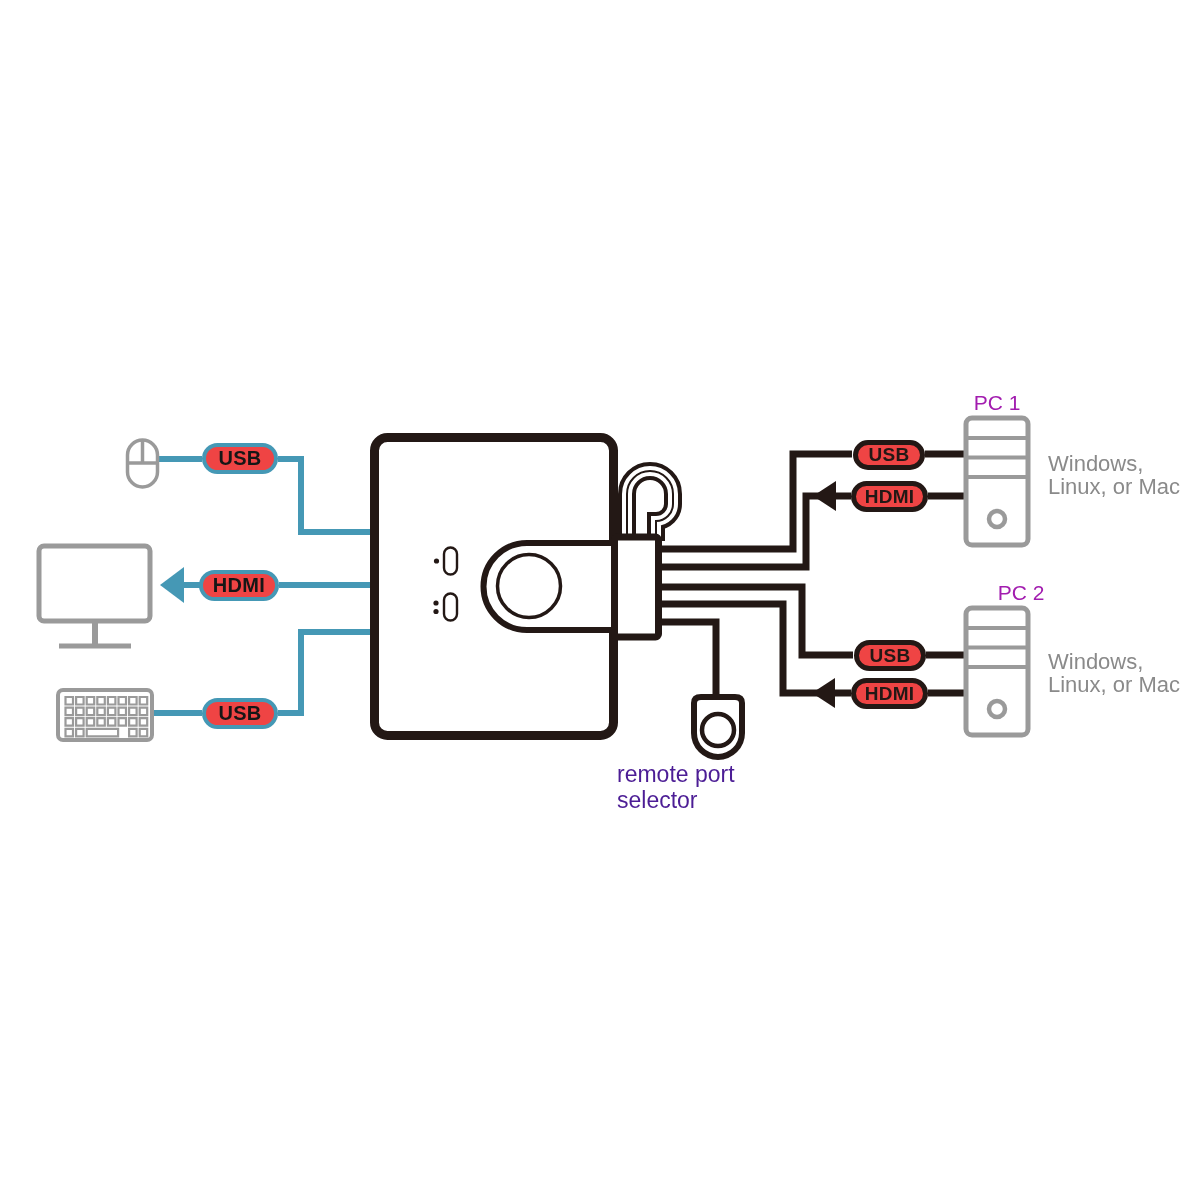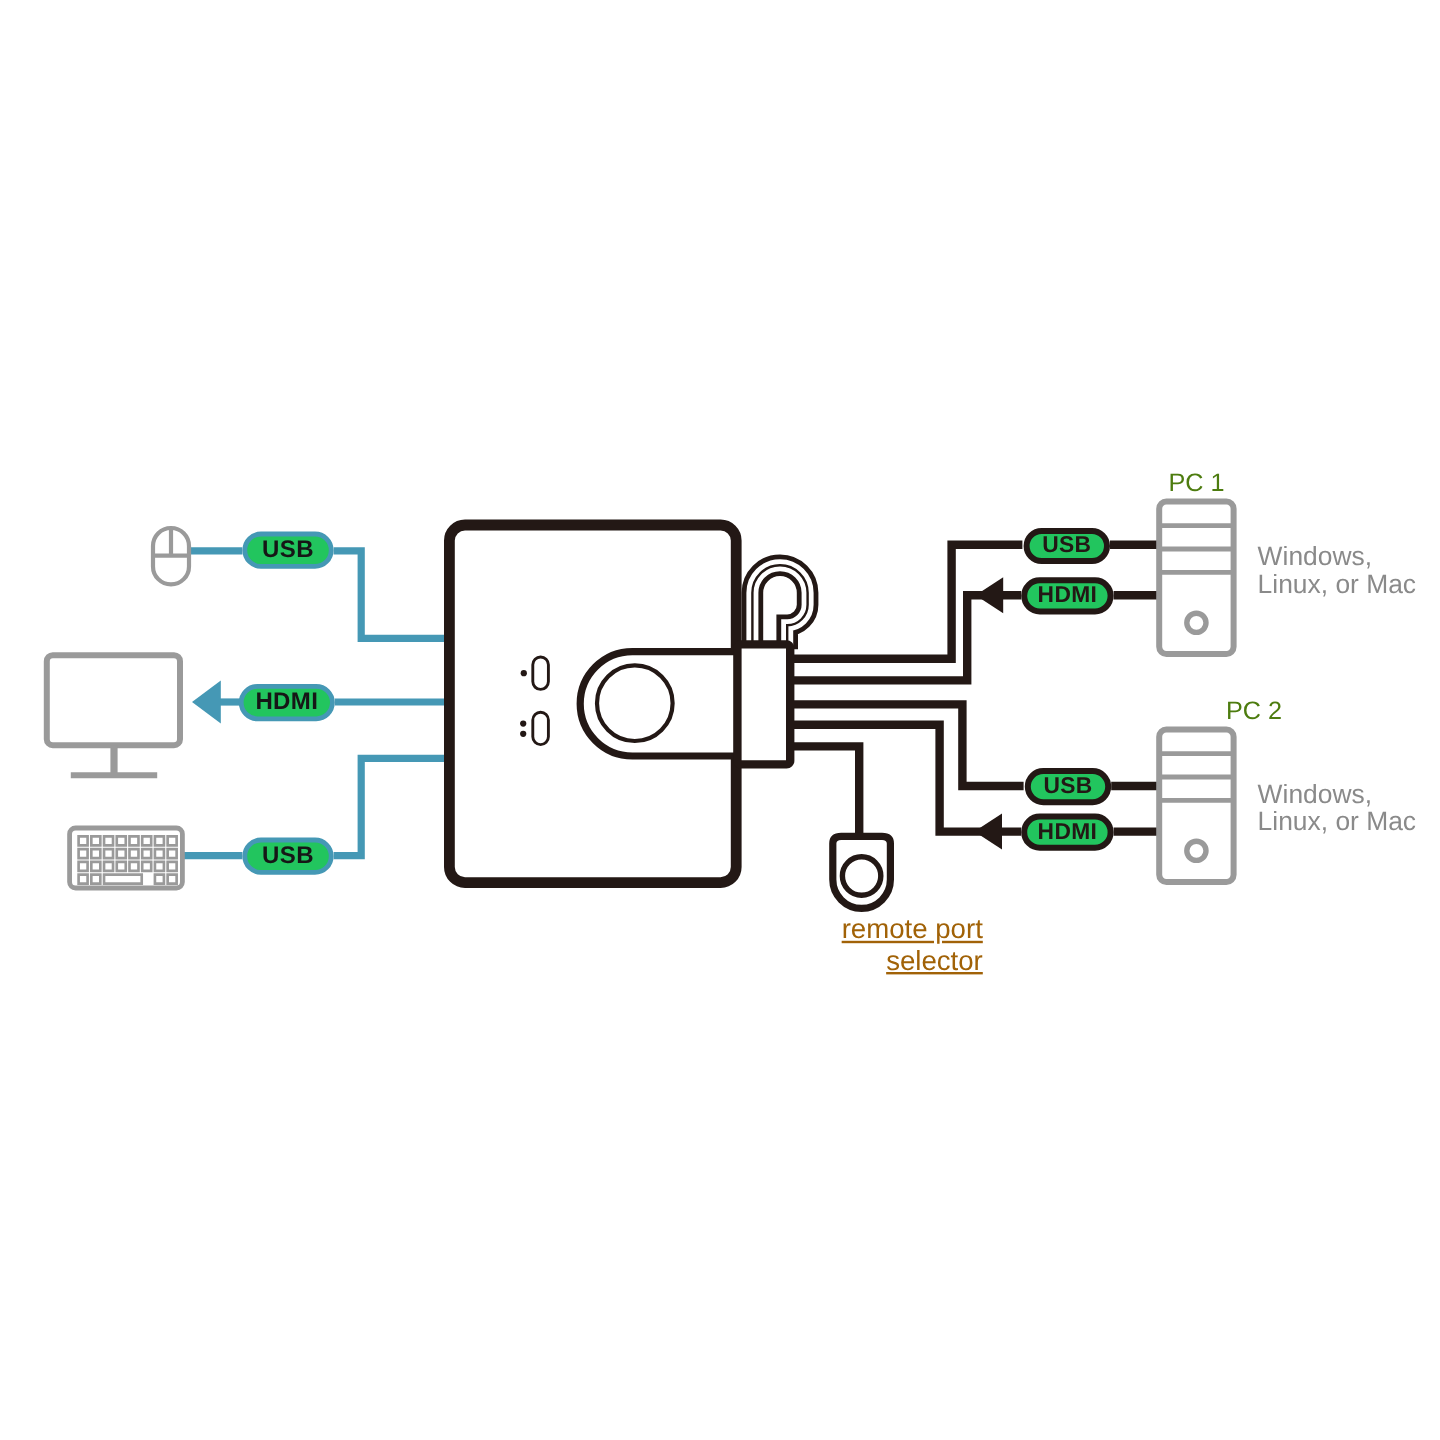--- a/index.html
+++ b/index.html
@@ -1,27 +1,27 @@
 <!DOCTYPE html>
 <html><head>
 <meta charset="utf-8">
 <style>
   html,body{margin:0;padding:0;background:#ffffff;}
   .canvas{position:relative;width:1200px;height:1200px;background:#ffffff;
           font-family:"Liberation Sans",sans-serif;overflow:hidden;}
   .canvas svg{position:absolute;left:0;top:0;}
-  .pill{position:absolute;box-sizing:border-box;background:#22c55e;
+  .pill{position:absolute;box-sizing:border-box;background:#ef4444;
         display:flex;align-items:center;justify-content:center;
         font-weight:700;border-radius:17px;letter-spacing:.3px;}
   .pill-blue{border:4px solid #4598b5;font-size:20px;color:#161616;}
   .pill-dark{border:5px solid #231815;font-size:19px;color:#231815;}
-  .pc-title{position:absolute;color:#4d7c0f;font-size:21px;width:66px;text-align:center;}
+  .pc-title{position:absolute;color:#a21caf;font-size:21px;width:66px;text-align:center;}
   .os-label{position:absolute;color:#8a8a8a;font-size:22px;line-height:23px;white-space:nowrap;margin-left:11px;}
-  .sel-label{position:absolute;left:617px;top:761px;width:202px;text-align:right;
-             color:#a16207;font-size:23px;line-height:26px;text-decoration:underline;}
+  .sel-label{position:absolute;left:617px;top:761px;width:202px;text-align:left;
+             color:#4c1d95;font-size:23px;line-height:26px;}
 </style>
 </head>
 <body>
 
 <div class="canvas">
 
   <svg width="1200" height="1200" viewBox="0 0 1200 1200">
 
     <g stroke="#4598b5" stroke-width="6" fill="none">
       <path d="M159,459 H202"></path>
@@ -134,21 +134,21 @@
     <span>HDMI</span>
   </div>
   <div class="pill pill-dark" style="left:854px;top:640px;width:72px;height:31px;">
     <span>USB</span>
   </div>
   <div class="pill pill-dark" style="left:851px;top:678px;width:77px;height:31px;">
     <span>HDMI</span>
   </div>
 
   <div class="pc-title" style="left:964px;top:391px;">PC 1</div>
-  <div class="pc-title" style="left:1012px;top:581px;">PC 2</div>
+  <div class="pc-title" style="left:988px;top:581px;">PC 2</div>
 
   <div class="os-label" style="left:1037px;top:452px;">
     <div>Windows,</div>
     <div>Linux, or Mac</div>
   </div>
   <div class="os-label" style="left:1037px;top:650px;">
     <div>Windows,</div>
     <div>Linux, or Mac</div>
   </div>
 

